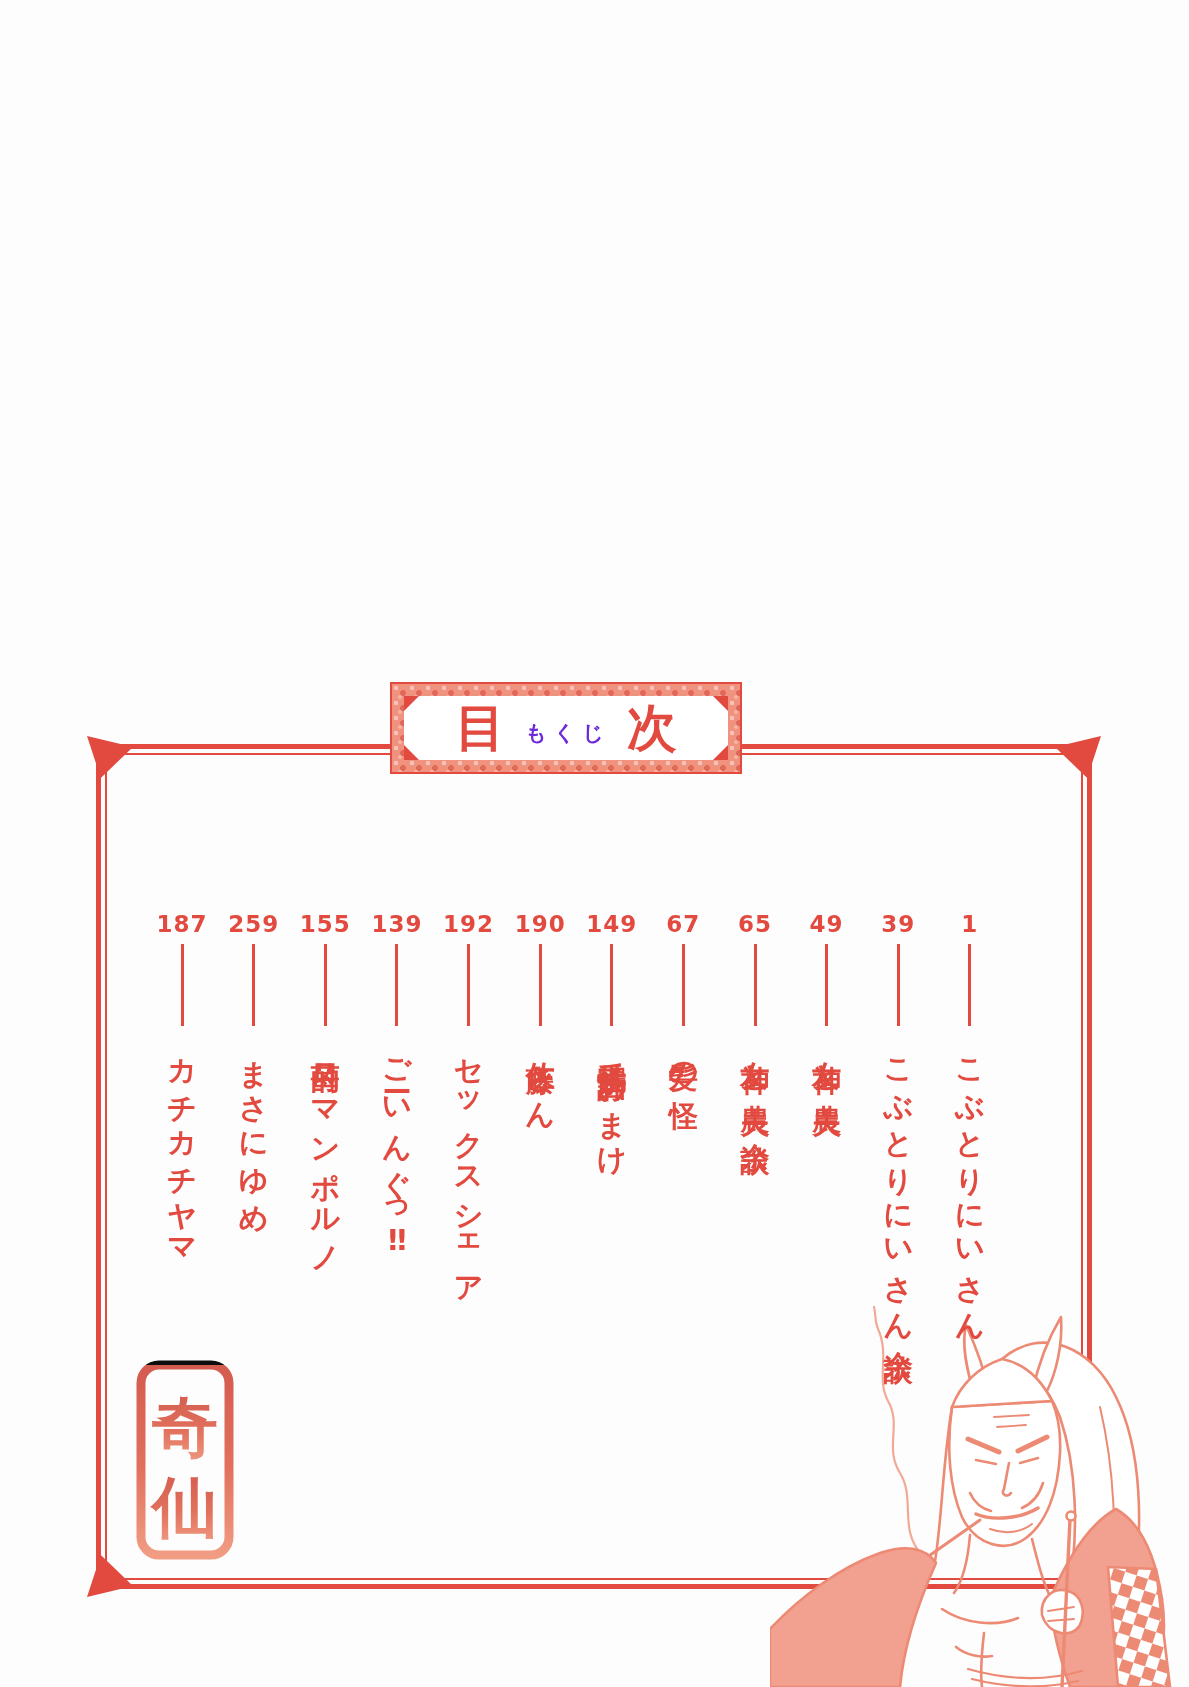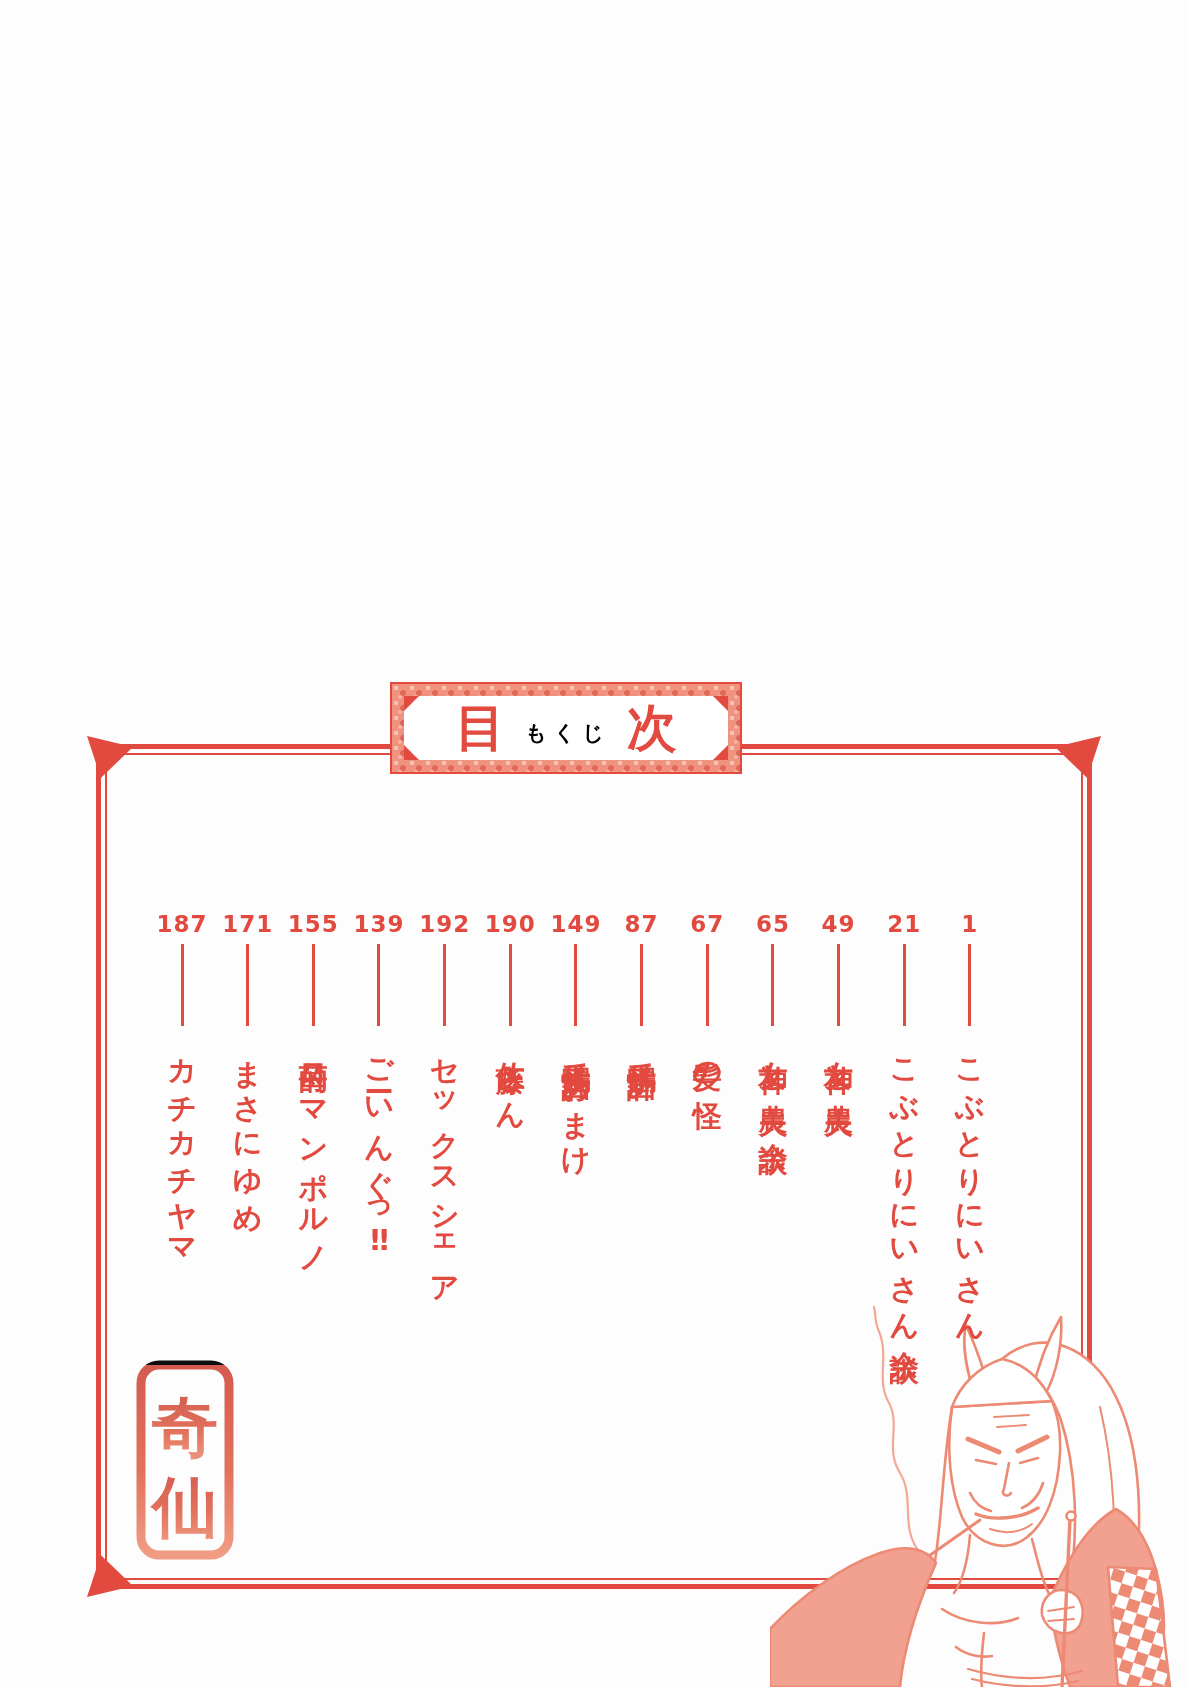--- a/index.html
+++ b/index.html
@@ -47,21 +47,21 @@
   }
   .title-corner.tl{left:0;top:0;clip-path:polygon(0 0,100% 0,0 100%);}
   .title-corner.tr{right:0;top:0;clip-path:polygon(0 0,100% 0,100% 100%);}
   .title-corner.bl{left:0;bottom:0;clip-path:polygon(0 0,0 100%,100% 100%);}
   .title-corner.br{right:0;bottom:0;clip-path:polygon(100% 0,100% 100%,0 100%);}
   .title-main{
     font-size:50px;font-weight:bold;color:#e2493f;line-height:1;
     letter-spacing:0;
   }
   .title-ruby{
-    font-size:21px;font-weight:bold;color:#000000;line-height:1;
+    font-size:21px;font-weight:bold;color:#6d28d9;line-height:1;
     margin:10px 16px 0 20px;letter-spacing:7px;
   }
 
   
   .toc-columns{
     position:absolute;left:157px;top:912px;width:838px;height:640px;
     display:flex;flex-direction:row-reverse;justify-content:space-between;
     z-index:4;
   }
   .toc-col{
@@ -110,21 +110,21 @@
 </div>
 
 <div class="toc-columns">
   <div class="toc-col">
     <div class="toc-page-number">1</div>
     <div class="toc-leader"></div>
     <div class="toc-title">こぶとりにいさん</div>
   </div>
 
   <div class="toc-col">
-    <div class="toc-page-number">21</div>
+    <div class="toc-page-number">39</div>
     <div class="toc-leader"></div>
     <div class="toc-title">こぶとりにいさん余談</div>
   </div>
 
 
 
   <div class="toc-col">
     <div class="toc-page-number">49</div>
     <div class="toc-leader"></div>
     <div class="toc-title">女神と農夫</div>
@@ -135,25 +135,20 @@
     <div class="toc-leader"></div>
     <div class="toc-title">女神と農夫　余談</div>
   </div>
 
   <div class="toc-col">
     <div class="toc-page-number">67</div>
     <div class="toc-leader"></div>
     <div class="toc-title">髪の怪</div>
   </div>
 
-  <div class="toc-col">
-    <div class="toc-page-number">87</div>
-    <div class="toc-leader"></div>
-    <div class="toc-title">千鶴子計画</div>
-  </div>
 
   <div class="toc-col">
     <div class="toc-page-number">149</div>
     <div class="toc-leader"></div>
     <div class="toc-title">千鶴子計画おまけ</div>
   </div>
 
   <div class="toc-col">
     <div class="toc-page-number">190</div>
     <div class="toc-leader"></div>
@@ -172,21 +167,21 @@
     <div class="toc-title">ごーいんぐっ‼</div>
   </div>
 
   <div class="toc-col">
     <div class="toc-page-number">155</div>
     <div class="toc-leader"></div>
     <div class="toc-title">苺的ロマンポルノ</div>
   </div>
 
   <div class="toc-col">
-    <div class="toc-page-number">171</div>
+    <div class="toc-page-number">259</div>
     <div class="toc-leader"></div>
     <div class="toc-title">まさにゆめ</div>
   </div>
 
   <div class="toc-col">
     <div class="toc-page-number">187</div>
     <div class="toc-leader"></div>
     <div class="toc-title">カチカチヤマ</div>
   </div>
 </div>

